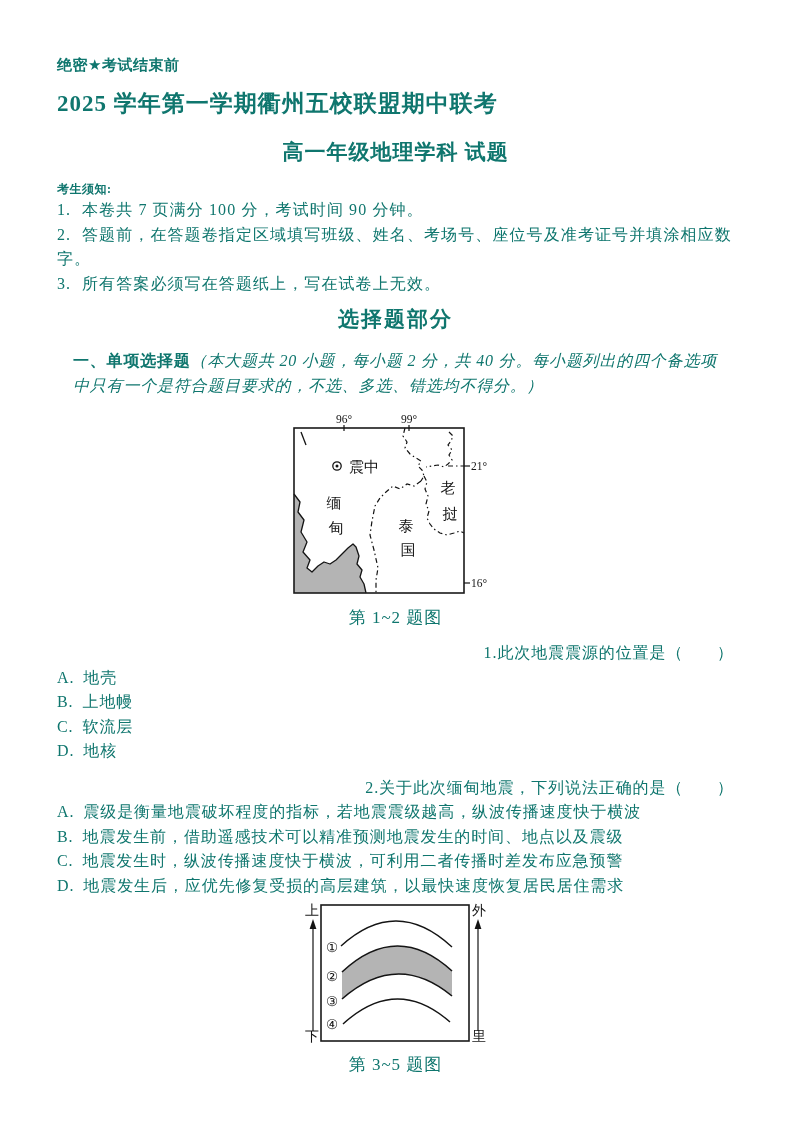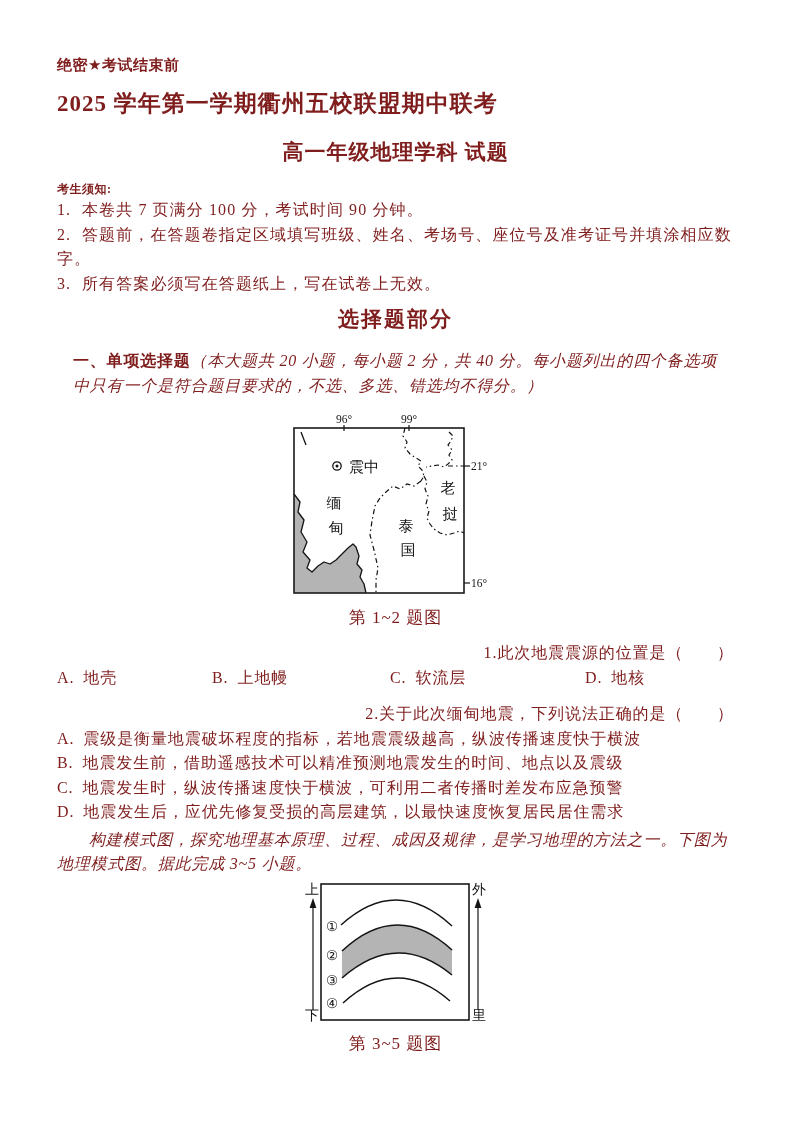--- a/index.html
+++ b/index.html
@@ -1,21 +1,21 @@
 <!DOCTYPE html>
 <html><head>
 <meta charset="utf-8">
 <style>
   html,body{margin:0;padding:0;background:#ffffff;}
   .page{
     position:relative;
     width:794px;height:1122px;
     margin:0 auto;
     background:#fff;
-    color:#7f1d1d;
+    color:#0f766e;
     font-family:"Liberation Serif","DejaVu Serif",serif;
     font-size:16px;
     box-sizing:border-box;
     padding:56px 60px 0 57px;
     overflow:hidden;
   }
   .secret{
     font-family:"Liberation Sans","DejaVu Sans",sans-serif;
     font-weight:bold;font-size:15px;letter-spacing:0.5px;
   }
@@ -35,21 +35,21 @@
     margin:9px 0 7px 0;letter-spacing:2px;
   }
   .intro{line-height:24.5px;letter-spacing:0.8px;margin:16px;}
   .intro .bold{font-weight:bold;}
   .kai{font-style:italic;}
   .passage{line-height:24.5px;letter-spacing:0.8px;margin:3px 0 0 0;text-indent:2em;}
   .figure-block{text-align:center;margin-top:3px;}
   .figure-caption{font-size:17px;letter-spacing:1px;margin-top:2px;}
   .question-stem{line-height:24.5px;letter-spacing:0.9px;margin-top:12px;text-align:right;}
   .question-stem .qnum{display:inline-block;min-width:24px;}
-  .options-row{display:flex;line-height:24.5px;letter-spacing:0.9px;}
+  .options-row{display:flex;line-height:24.5px;letter-spacing:0.9px;flex-direction:column;}
   .options-row .opt{white-space:nowrap;}
   .options-row .opt:nth-child(1){width:155px;}
   .options-row .opt:nth-child(2){width:178px;}
   .options-row .opt:nth-child(3){width:195px;}
   .opt .olabel{margin-right:9px;}
   .options-col .optline{line-height:24.5px;letter-spacing:0.9px;}
   .optline .olabel{margin-right:9px;}
   svg text{fill:#141414;font-family:"Liberation Serif","DejaVu Serif",serif;}
 </style>
 </head>
@@ -130,21 +130,20 @@
   <div class="question">
     <div class="question-stem"><span class="qnum">2.</span><span>关于此次缅甸地震，下列说法正确的是（　　）</span></div>
     <div class="options-col">
       <div class="optline"><span class="olabel">A.</span><span>震级是衡量地震破坏程度的指标，若地震震级越高，纵波传播速度快于横波</span></div>
       <div class="optline"><span class="olabel">B.</span><span>地震发生前，借助遥感技术可以精准预测地震发生的时间、地点以及震级</span></div>
       <div class="optline"><span class="olabel">C.</span><span>地震发生时，纵波传播速度快于横波，可利用二者传播时差发布应急预警</span></div>
       <div class="optline"><span class="olabel">D.</span><span>地震发生后，应优先修复受损的高层建筑，以最快速度恢复居民居住需求</span></div>
     </div>
   </div>
 
-  <p class="passage kai">构建模式图，探究地理基本原理、过程、成因及规律，是学习地理的方法之一。下图为地理模式图。据此完成 3~5 小题。</p>
 
   <div class="figure-block">
     <svg width="190" height="146" viewBox="0 0 190 146">
 
       <rect x="20" y="4" width="148" height="136" fill="#ffffff" stroke="none"></rect>
 
       <path d="M41,71 Q96,19.5 151,70 L151,95 Q96,49.5 41,98 Z" fill="#b4b4b4"></path>
 
       <path d="M40,45 Q95.5,-5.5 151,46" fill="none" stroke="#141414" stroke-width="1.4"></path>
       <path d="M41,71 Q96,19.5 151,70" fill="none" stroke="#141414" stroke-width="1.6"></path>

